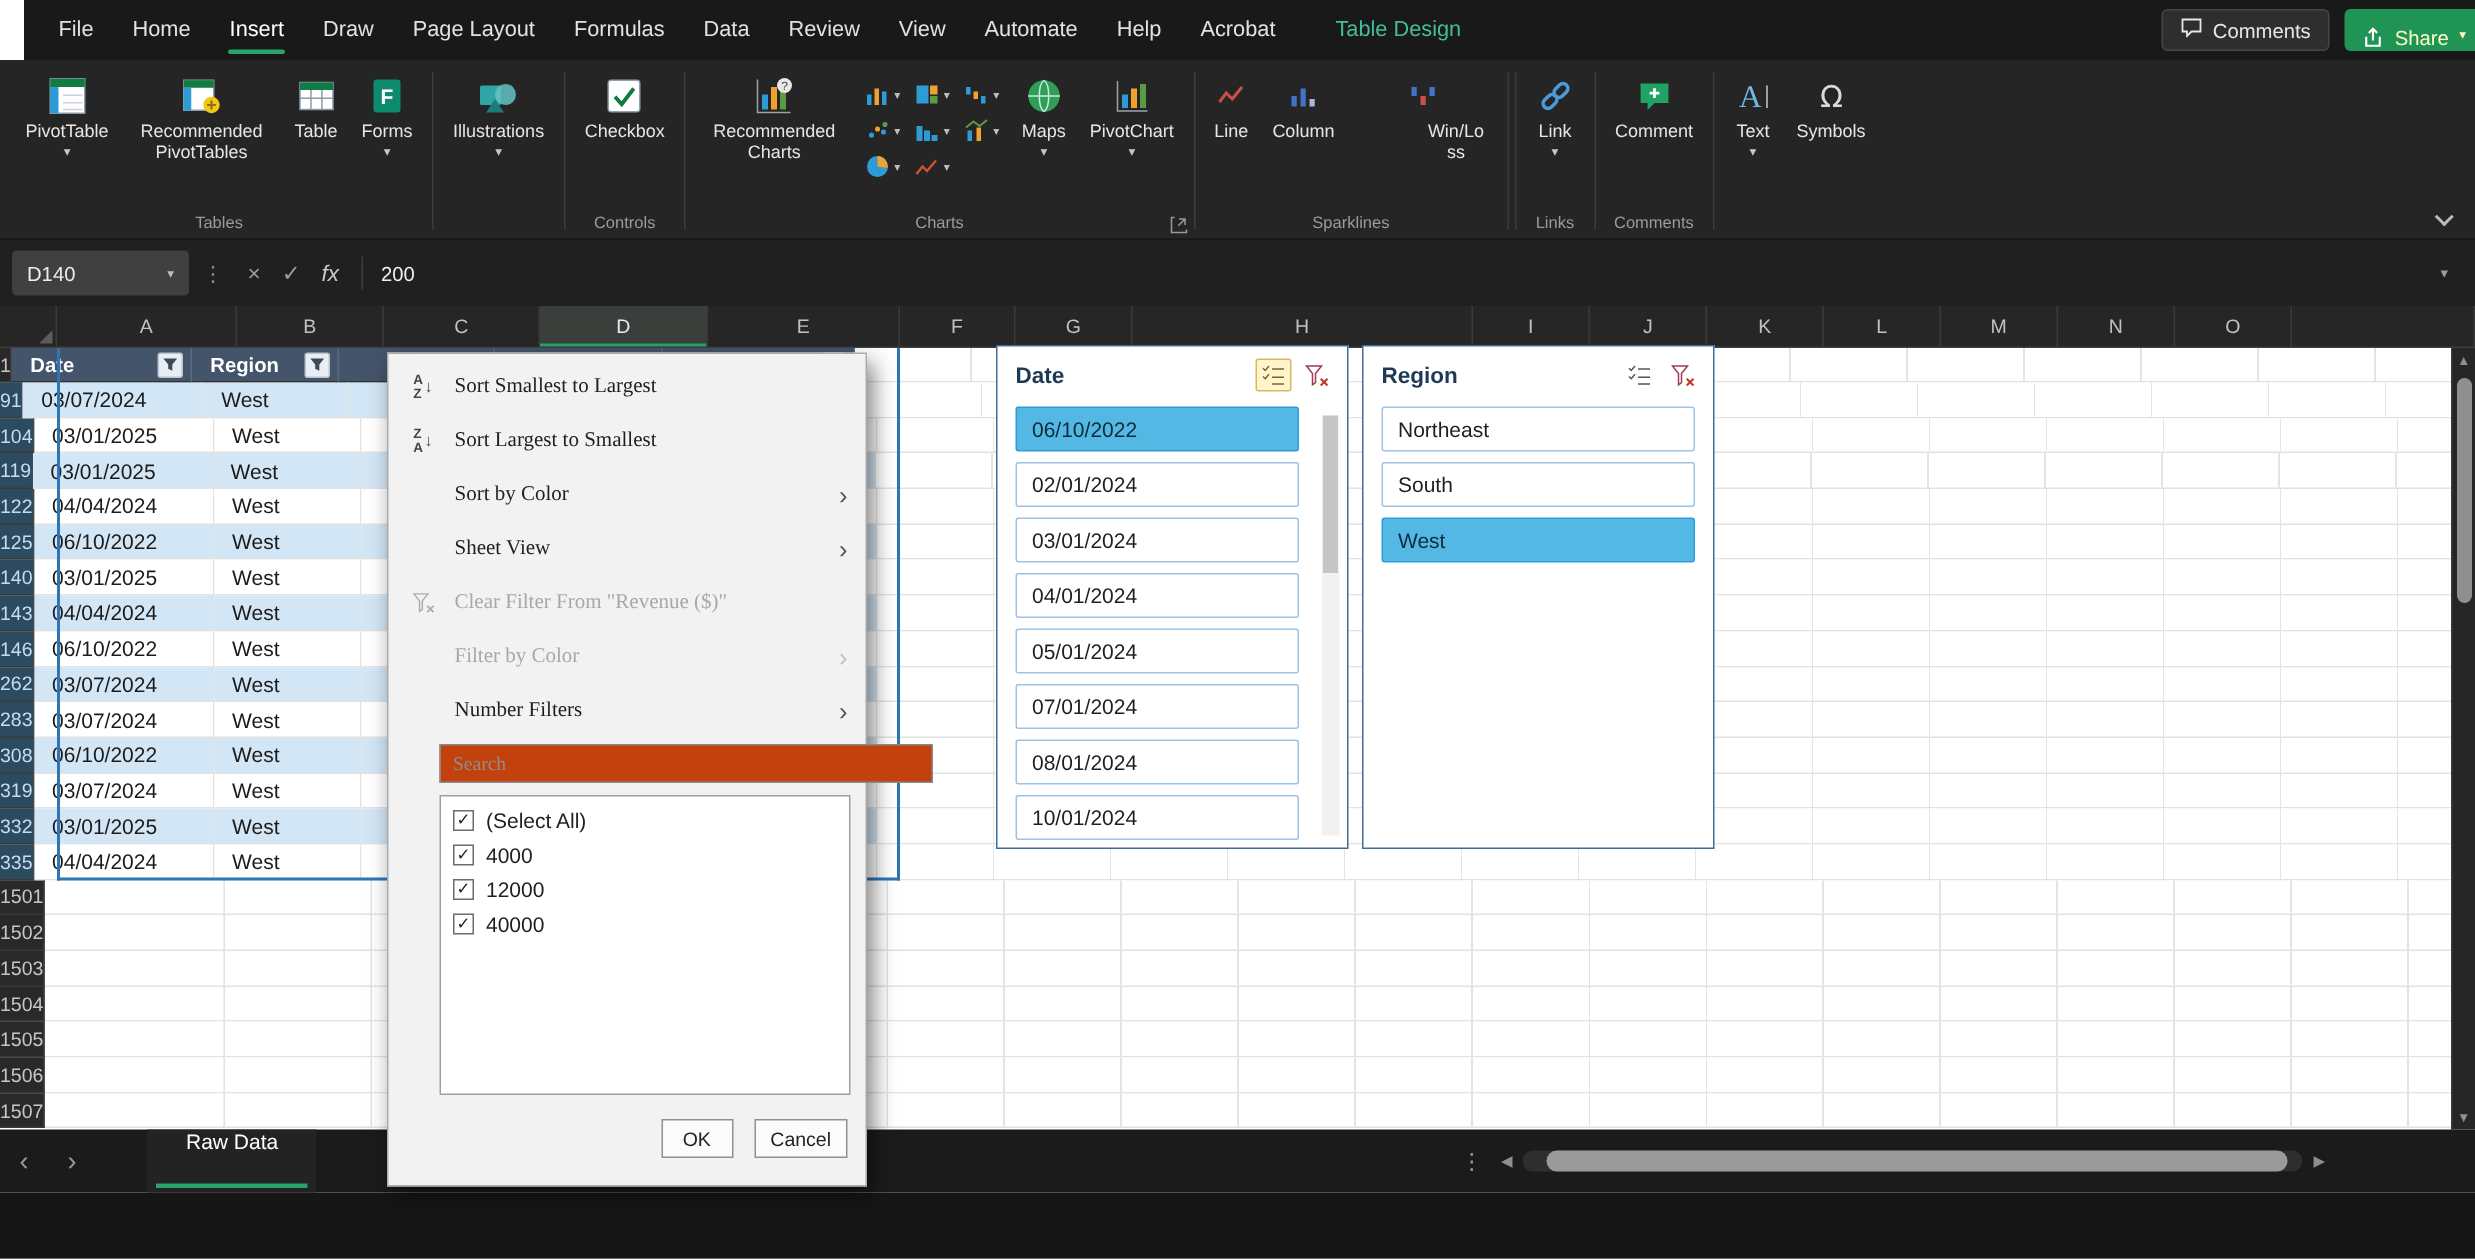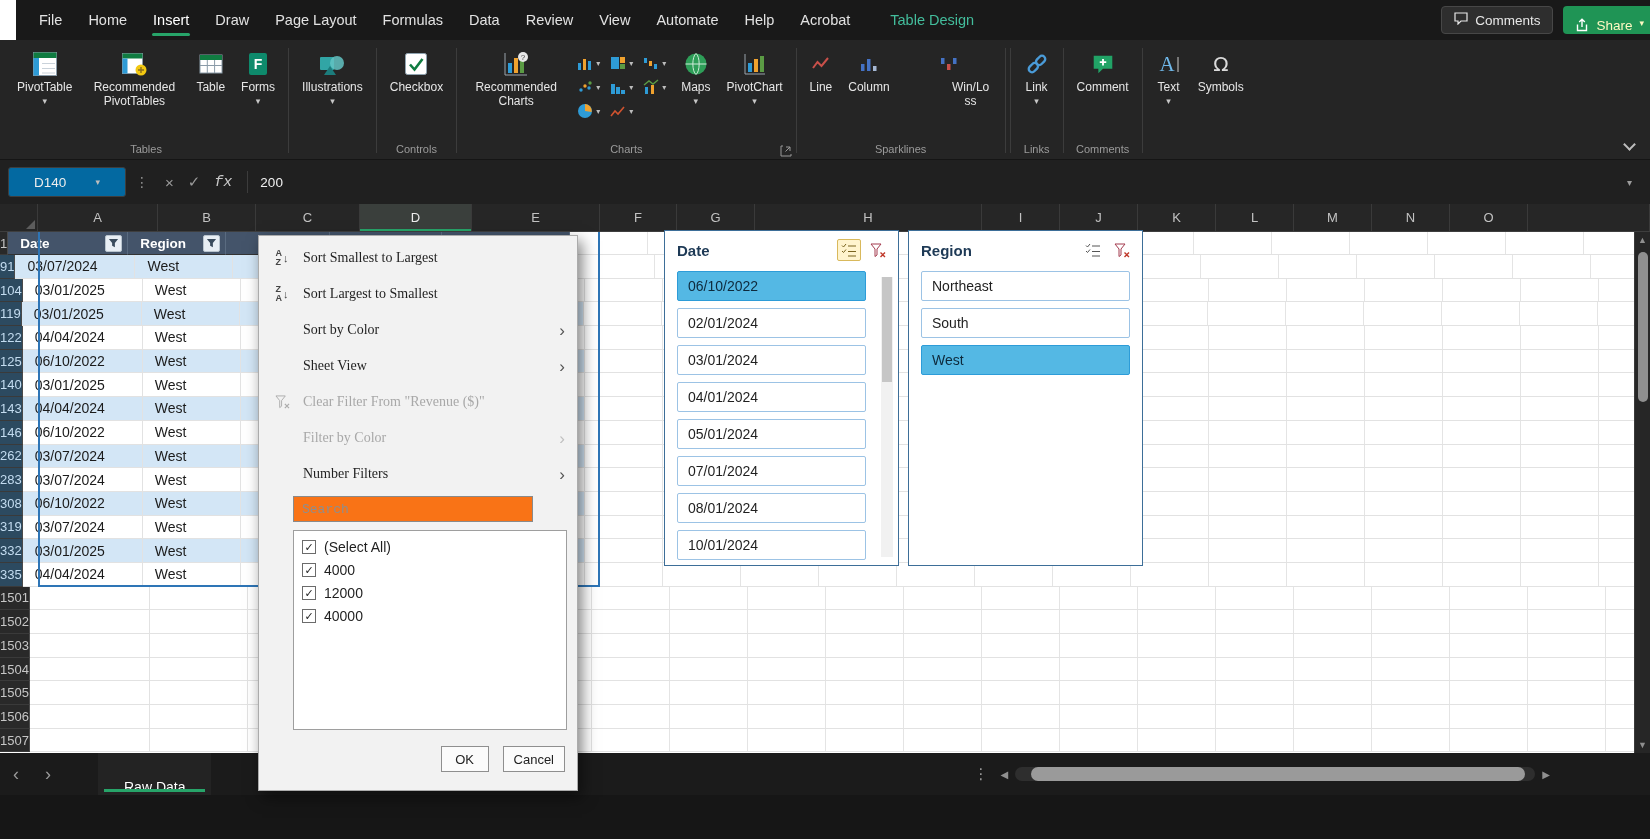--- a/index.html
+++ b/index.html
@@ -34,25 +34,25 @@
   .mini-btn { display:flex; align-items:center; gap:3px; }
   .mini-btn .dd { font-size:8px; color:#BDBDBD; }
   .hstack { flex:1; display:flex; flex-direction:column; gap:10px; justify-content:center; padding:0 6px; }
   .hbtn { display:flex; align-items:center; gap:7px; color:#E6E6E6; font-size:12.5px; white-space:nowrap; }
   .launcher { position:absolute; right:2px; bottom:4px; width:12px; height:12px; }
   .ribbon-spacer { flex:1; }
   .collapse-chev { position:absolute; right:16px; bottom:10px; width:9px; height:9px; border-left:2px solid #BDBDBD; border-bottom:2px solid #BDBDBD; transform:rotate(-45deg); }
 
   
   .formulabar { position:absolute; top:160px; left:0; width:100%; height:44px; background:#202020; display:flex; align-items:center; padding:0 8px; z-index:44; }
-  .namebox { width:118px; height:30px; background:#0369a1; border:1px solid #3E3E3E; border-radius:3px; display:flex; align-items:center; justify-content:space-between; padding:0 25px; color:#EDEDED; font-size:13.5px; }
+  .namebox { width:118px; height:30px; background:#404040; border:1px solid #3E3E3E; border-radius:3px; display:flex; align-items:center; justify-content:space-between; padding:0 9px; color:#EDEDED; font-size:13.5px; }
   .namebox .dd { font-size:9px; color:#BDBDBD; }
   .fb-handle { color:#8F8F8F; padding:0 9px; font-size:14px; }
   .fb-ico { background:none; border:none; color:#9B9B9B; font-size:15px; padding:0 7px; }
-  .fb-fx { font-family:Liberation Mono, monospace; font-style:italic; color:#C9C9C9; font-size:15px; }
+  .fb-fx { font-family:Liberation Sans, sans-serif; font-style:italic; color:#C9C9C9; font-size:15px; }
   .fb-div { width:1px; height:22px; background:#3C3C3C; margin:0 8px; }
   .fb-value { flex:1; color:#F0F0F0; font-size:13.5px; padding-left:4px; }
   .fb-expand { color:#9B9B9B; font-size:10px; padding:0 10px; }
 
   
   .colheaders { position:absolute; top:204px; left:0; width:100%; height:28px; background:#262626; display:flex; border-bottom:1px solid #3E3E3E; z-index:3; }
   .ch { display:flex; align-items:center; justify-content:center; color:#C2C2C2; font-size:13px; border-right:1px solid #3A3A3A; }
   .ch.active { background:#3A3F3C; color:#EDEDED; box-shadow:inset 0 -2px 0 #27A469; }
   .ch-corner { width:38px; position:relative; border-right:1px solid #3A3A3A; }
   .ch-corner::after { content:""; position:absolute; right:2px; bottom:2px; border-left:9px solid transparent; border-bottom:9px solid #5C5C5C; } .wA{width:120px;} .wB{width:98px;} .wC{width:104px;} .wD{width:112px;} .wE{width:128px;}
@@ -102,32 +102,32 @@
   .filter-popup { position:absolute; left:258px; top:235px; width:320px; height:556px; background:#F2F2F2; border:1px solid #ABABAB; box-shadow:4px 6px 14px rgba(0,0,0,.5); z-index:40; padding-top:4px; color:#1F1F1F; font-size:14px; }
   .fm-item { height:36px; display:flex; align-items:center; padding:0 12px 0 10px; gap:8px; }
   .fm-ico { width:26px; display:flex; align-items:center; justify-content:center; flex:none; }
   .fm-label { flex:1; white-space:nowrap;font-family:Liberation Serif, serif; }
   .fm-arrow { color:#555; font-size:17px; line-height:1; }
   .fm-item.disabled { color:#A8A8A8; }
   .fm-item.disabled .fm-arrow { color:#C0C0C0; }
   .azicon { display:flex; align-items:center; }
   .azcol { display:flex; flex-direction:column; font-size:9px; line-height:9px; font-weight:700; color:#444; }
   .azarrow { font-size:11px; color:#444; margin-left:1px; }
-  .fm-search { display:block; margin:4px 10px 8px 34px; width:240px; height:26px; background:#f97316; border:1px solid #8A8A8A; font-size:13px; padding:0 8px; color:#222; font-family:Liberation Mono, monospace; }
+  .fm-search { display:block; margin:4px 10px 8px 34px; width:329px; height:26px; background:#c2410c; border:1px solid #8A8A8A; font-size:13px; padding:0 8px; color:#222; font-family:Liberation Serif, serif; }
   .fm-search::placeholder { color:#8E8E8E; }
   .fm-list { margin:0 10px 0 34px; width:274px; height:200px; background:#FFFFFF; border:1px solid #9E9E9E; padding:4px 0; overflow:hidden; }
   .fm-check { display:flex; align-items:center; gap:8px; height:23px; padding-left:8px; font-size:14px; color:#1F1F1F; }
   .cb { width:14px; height:14px; background:#FFFFFF; border:1px solid #6B6B6B; font-size:11px; line-height:12px; text-align:center; color:#222; flex:none; }
   .fm-buttons { display:flex; justify-content:flex-end; gap:14px; margin:16px 12px 0 0; }
   .fm-btn { min-width:48px; height:26px; background:#FBFBFB; border:1px solid #8F8F8F; font-size:13px; color:#222; font-family:inherit; padding:0 10px; }
 
   
   .tabbar { position:absolute; left:0; top:753px; width:100%; height:42px; background:#1B1B1B; display:flex; align-items:center; z-index:20; }
   .tb-nav { color:#9A9A9A; font-size:18px; padding:0 13px; }
-  .sheet-tab { margin-left:34px; height:100%; display:flex; align-items:flex-end; padding:0 26px; color:#FFFFFF; font-size:14px; position:relative; background:#232323; }
+  .sheet-tab { margin-left:34px; height:100%; display:flex; align-items:flex-start; padding:0 26px; color:#FFFFFF; font-size:14px; position:relative; background:#232323; }
   .sheet-tab::after { content:""; position:absolute; left:6px; right:6px; bottom:3px; height:3px; background:#27A469; }
   .tb-more { margin-left:auto; color:#9A9A9A; font-size:15px; padding:0 12px; }
   .hscroll { display:flex; align-items:center; gap:7px; margin-right:100px; }
   .hs-arrow { color:#8F8F8F; font-size:10px; }
   .hs-track { width:520px; height:14px; background:#2E2E2E; border-radius:7px; position:relative; }
   .hs-thumb { position:absolute; left:16px; right:10px; top:0; height:14px; background:#9A9A9A; border-radius:7px; }
   .statusbar { position:absolute; left:0; top:795px; width:100%; height:44px; background:#161616; }
 </style>
 </head>
 <body>

